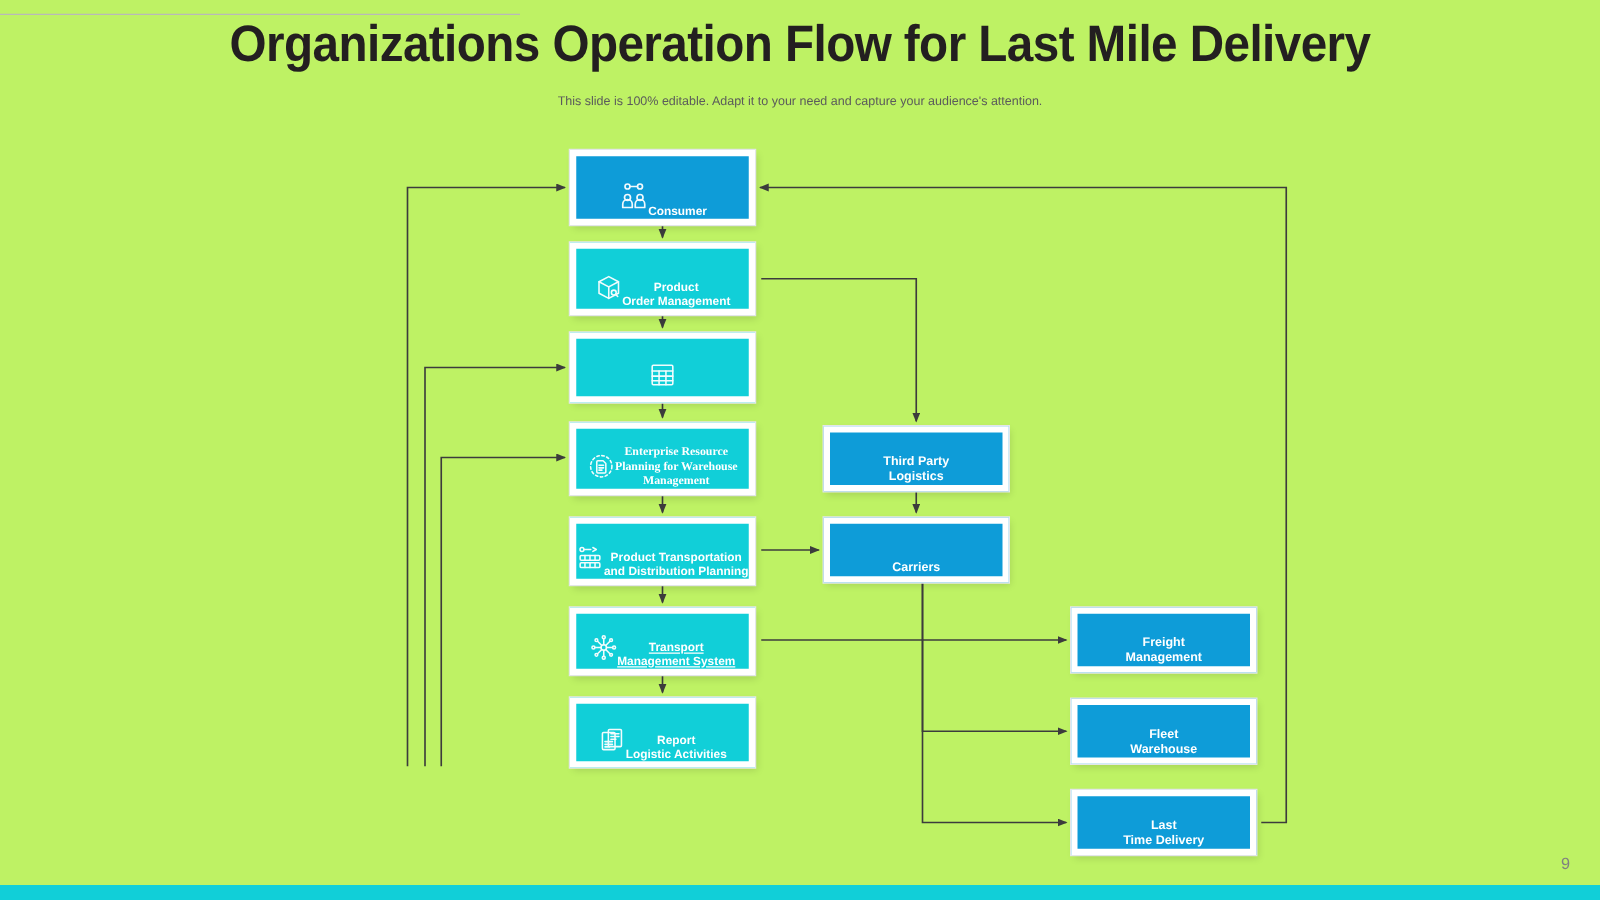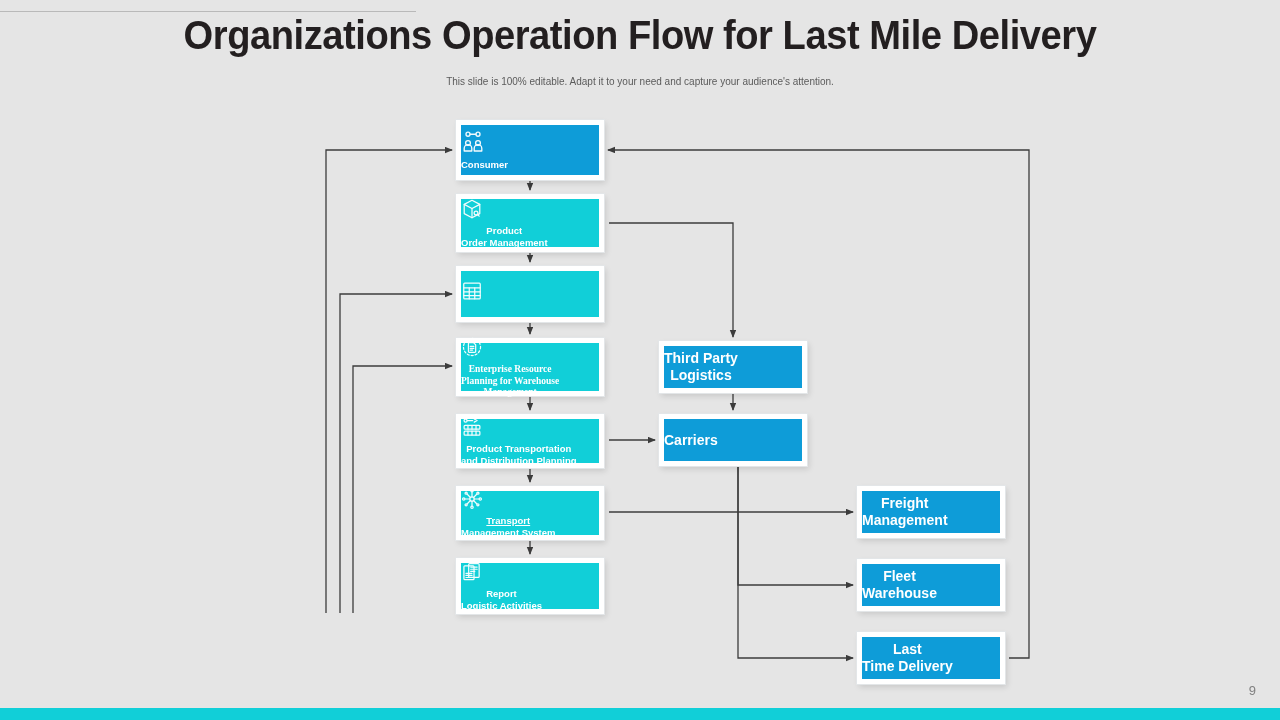--- a/index.html
+++ b/index.html
@@ -2,21 +2,21 @@
 <html><head>
 <meta charset="utf-8">
 <style>
   * { box-sizing: border-box; margin: 0; padding: 0; }
   html, body {
     width: 1280px; height: 720px;
     background: #ffffff;
     font-family: "Liberation Sans", sans-serif;
     overflow: hidden;
   }
-  #slide { position: relative; width: 1280px; height: 720px; background: #e5e5e5; }
+  #slide { position: relative; width: 1280px; height: 720px; background: #bef264; }
 
   
   .top-rule {
     position: absolute; left: 0; top: 11px; width: 416px; height: 1px;
     background: #b9b9b9;
   }
   .slide-title {
     position: absolute; left: 0; top: 12px; width: 1280px;
     text-align: center;
     font-size: 41px; font-weight: bold; color: #231f20;
@@ -43,35 +43,35 @@
   }
 
   
   #flow { position: absolute; left: 0; top: 100px; width: 1280px; height: 580px; }
   #wires { position: absolute; left: 0; top: 0; width: 1280px; height: 580px; }
 
   .node {
     position: absolute;
     border: 5px solid #ffffff;
     box-shadow: 0 0 0 1px #e3e6e8, 2px 3px 6px rgba(0,0,0,0.13);
-    display: flex; flex-direction: column;
-    align-items: flex-start; justify-content: center;
+    display: flex; flex-direction: row;
+    align-items: flex-end; justify-content: center;
     color: #ffffff;
     text-align: center;
     line-height: 1.18;
     font-weight: bold;
     font-size: 9.5px;
     font-family: "Liberation Sans", sans-serif;
     overflow: visible;
   }
   .node.blue  { background: #0e9cd8; }
   .node.cyan  { background: #11cfd8; }
   .node .ico  { display: block; margin-bottom: 3px; opacity: .95; }
   .node .lbl  { display: block; white-space: pre-line; }
-  .node.noicon .lbl { font-size: 14px; }
+  .node.noicon .lbl { font-size: 10px; }
 </style>
 </head>
 <body>
 
 <div id="slide">
 
   <div class="top-rule"></div>
   <div class="slide-title">Organizations Operation Flow for Last Mile Delivery</div>
   <div class="slide-subtitle">This slide is 100% editable. Adapt it to your need and capture your audience's attention.</div>
 

